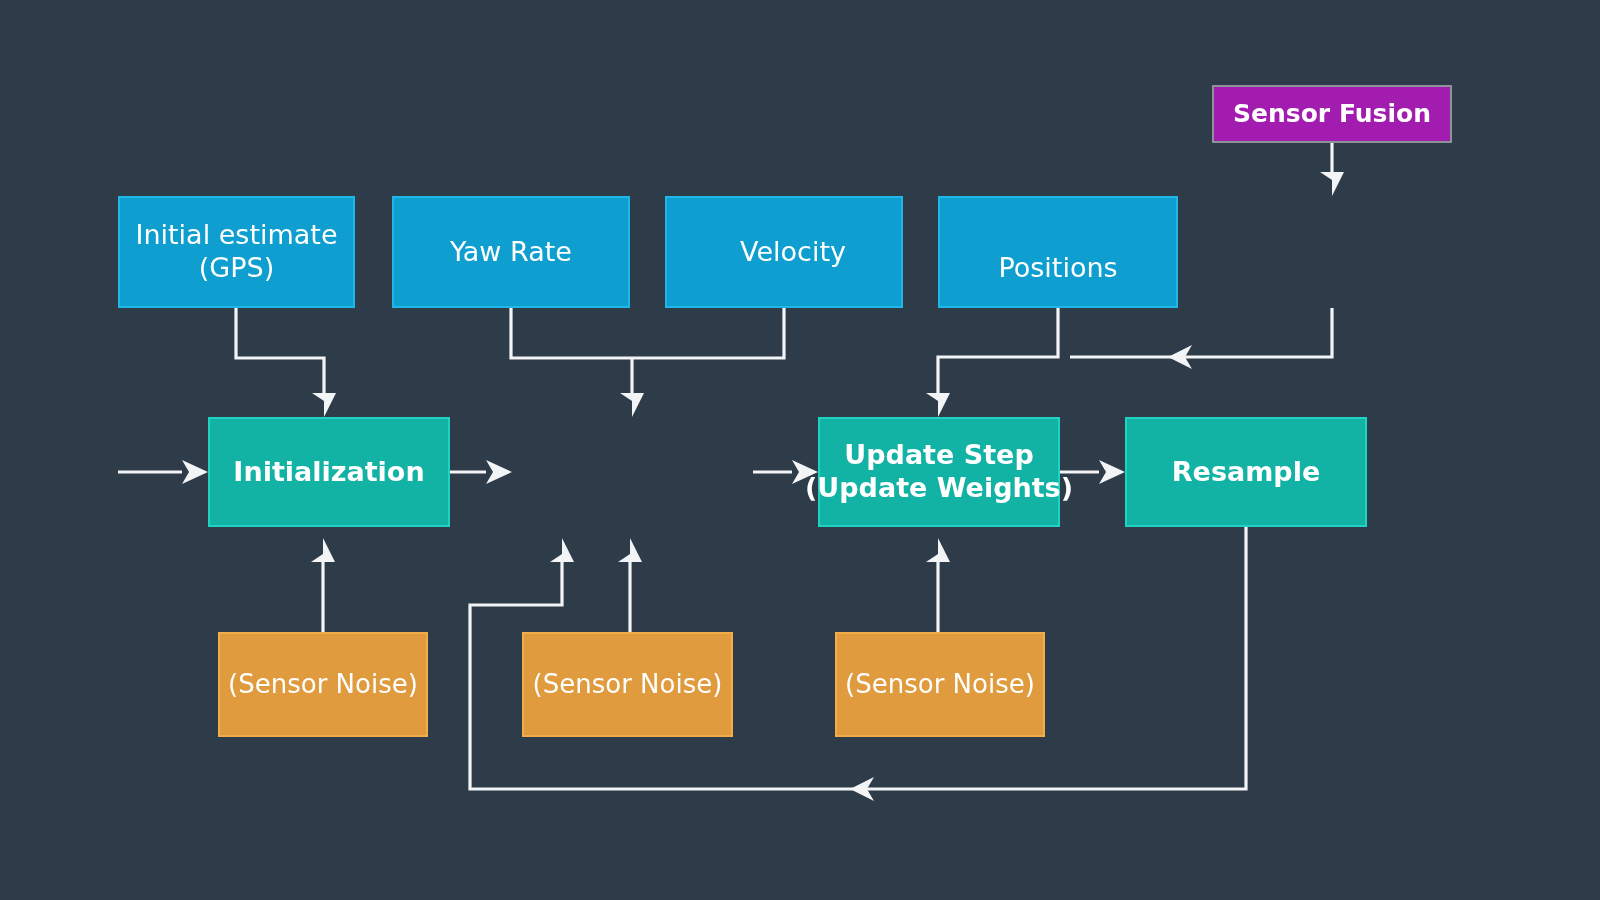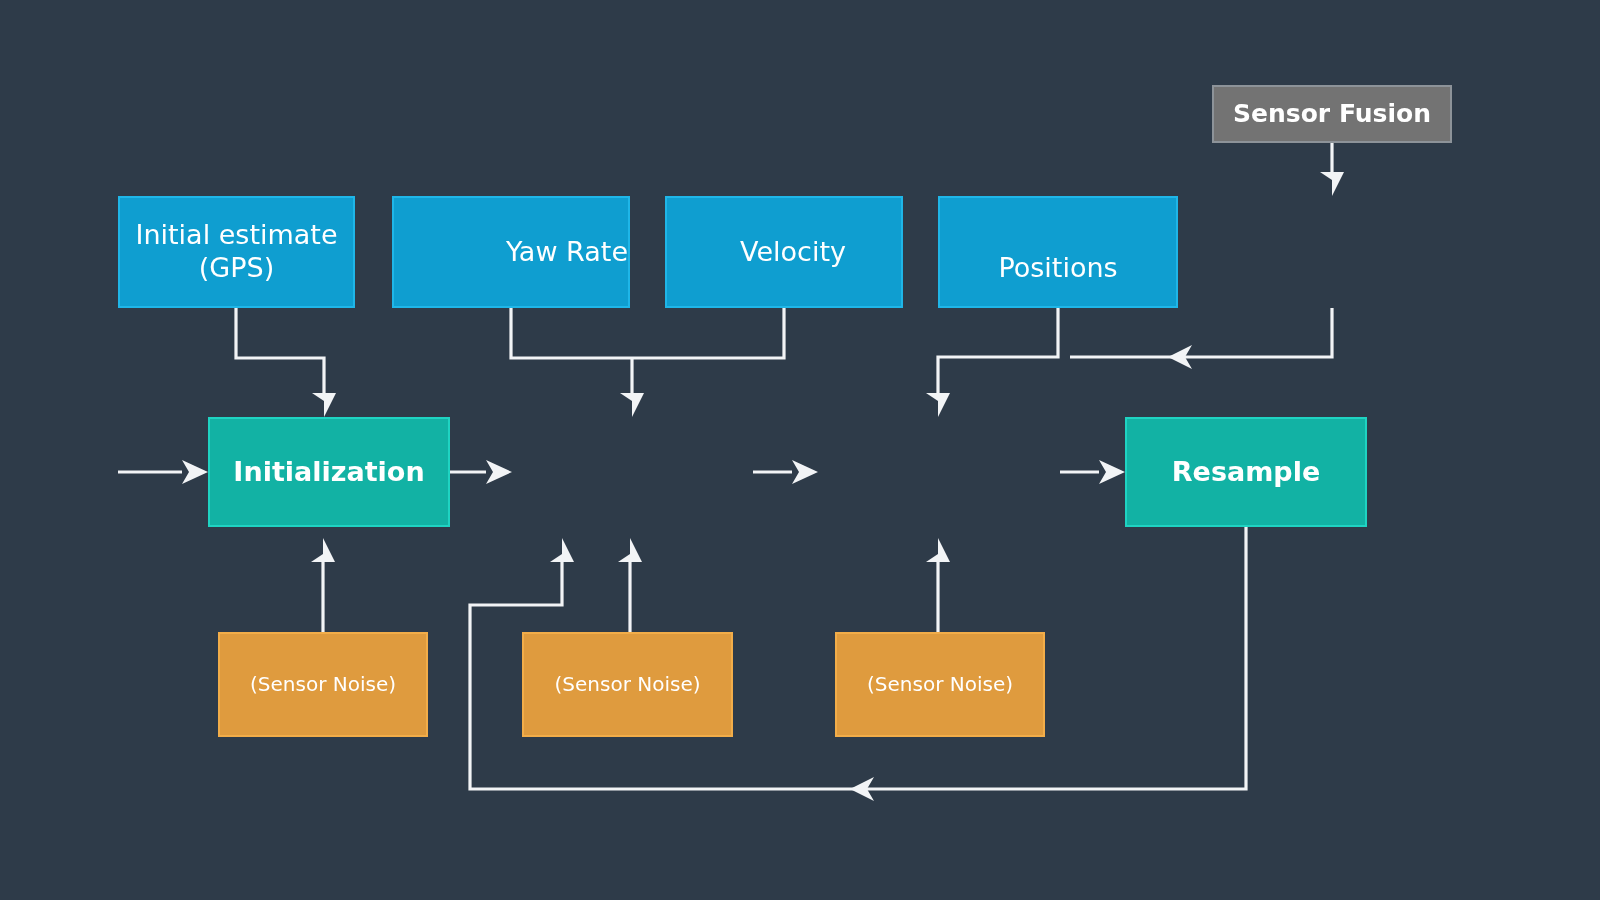--- a/index.html
+++ b/index.html
@@ -40,25 +40,25 @@
   }
   .node-process {
     background: #12b2a4;
     border: 2px solid #1fd3c2;
     font-size: 27px;
     font-weight: bold;
   }
   .node-noise {
     background: #df9b3e;
     border: 2px solid #f2ad49;
-    font-size: 20px;
+    font-size: 26px;
     font-weight: 400;
   }
   .node-group {
-    background: #737373;
+    background: #a21caf;
     border: 2px solid #8d9399;
     font-size: 25px;
     font-weight: 600;
   }
   .node .label-inner {
     pointer-events: none;
   }
   svg#wires {
     position: absolute;
     left: 0; top: 0;
@@ -153,41 +153,47 @@
     <span class="label-inner">Sensor Fusion</span>
   </div>
 
   <div class="node node-source" style="left:118px; top:196px; width:237px; height:112px;">
     <span>
       <span>Initial estimate</span><br>
       <span>(GPS)</span>
     </span>
   </div>
 
-  <div class="node node-source" style="left:392px; top:196px; width:238px; height:112px;justify-content:flex-end;">
+  <div class="node node-source" style="left:392px; top:196px; width:238px; height:112px;">
     <span class="label-inner">Yaw Rate</span>
   </div>
 
   <div class="node node-source" style="left:665px; top:196px; width:238px; height:112px;padding-left:18px;">
     <span class="label-inner">Velocity</span>
   </div>
 
   <div class="node node-source" style="left:938px; top:196px; width:240px; height:112px;">
     <span>
       <br>
       <span>Positions</span>
     </span>
   </div>
 
 
   <div class="node node-process" style="left:208px; top:417px; width:242px; height:110px;">
     <span class="label-inner">Initialization</span>
   </div>
 
 
+  <div class="node node-process" style="left:818px; top:417px; width:242px; height:110px;">
+    <span>
+      <span>Update Step</span><br>
+      <span>(Update Weights)</span>
+    </span>
+  </div>
 
   <div class="node node-process" style="left:1125px; top:417px; width:242px; height:110px;">
     <span class="label-inner">Resample</span>
   </div>
 
   <div class="node node-noise" style="left:218px; top:632px; width:210px; height:105px;">
     <span class="label-inner">(Sensor Noise)</span>
   </div>
 
   <div class="node node-noise" style="left:522px; top:632px; width:211px; height:105px;">

